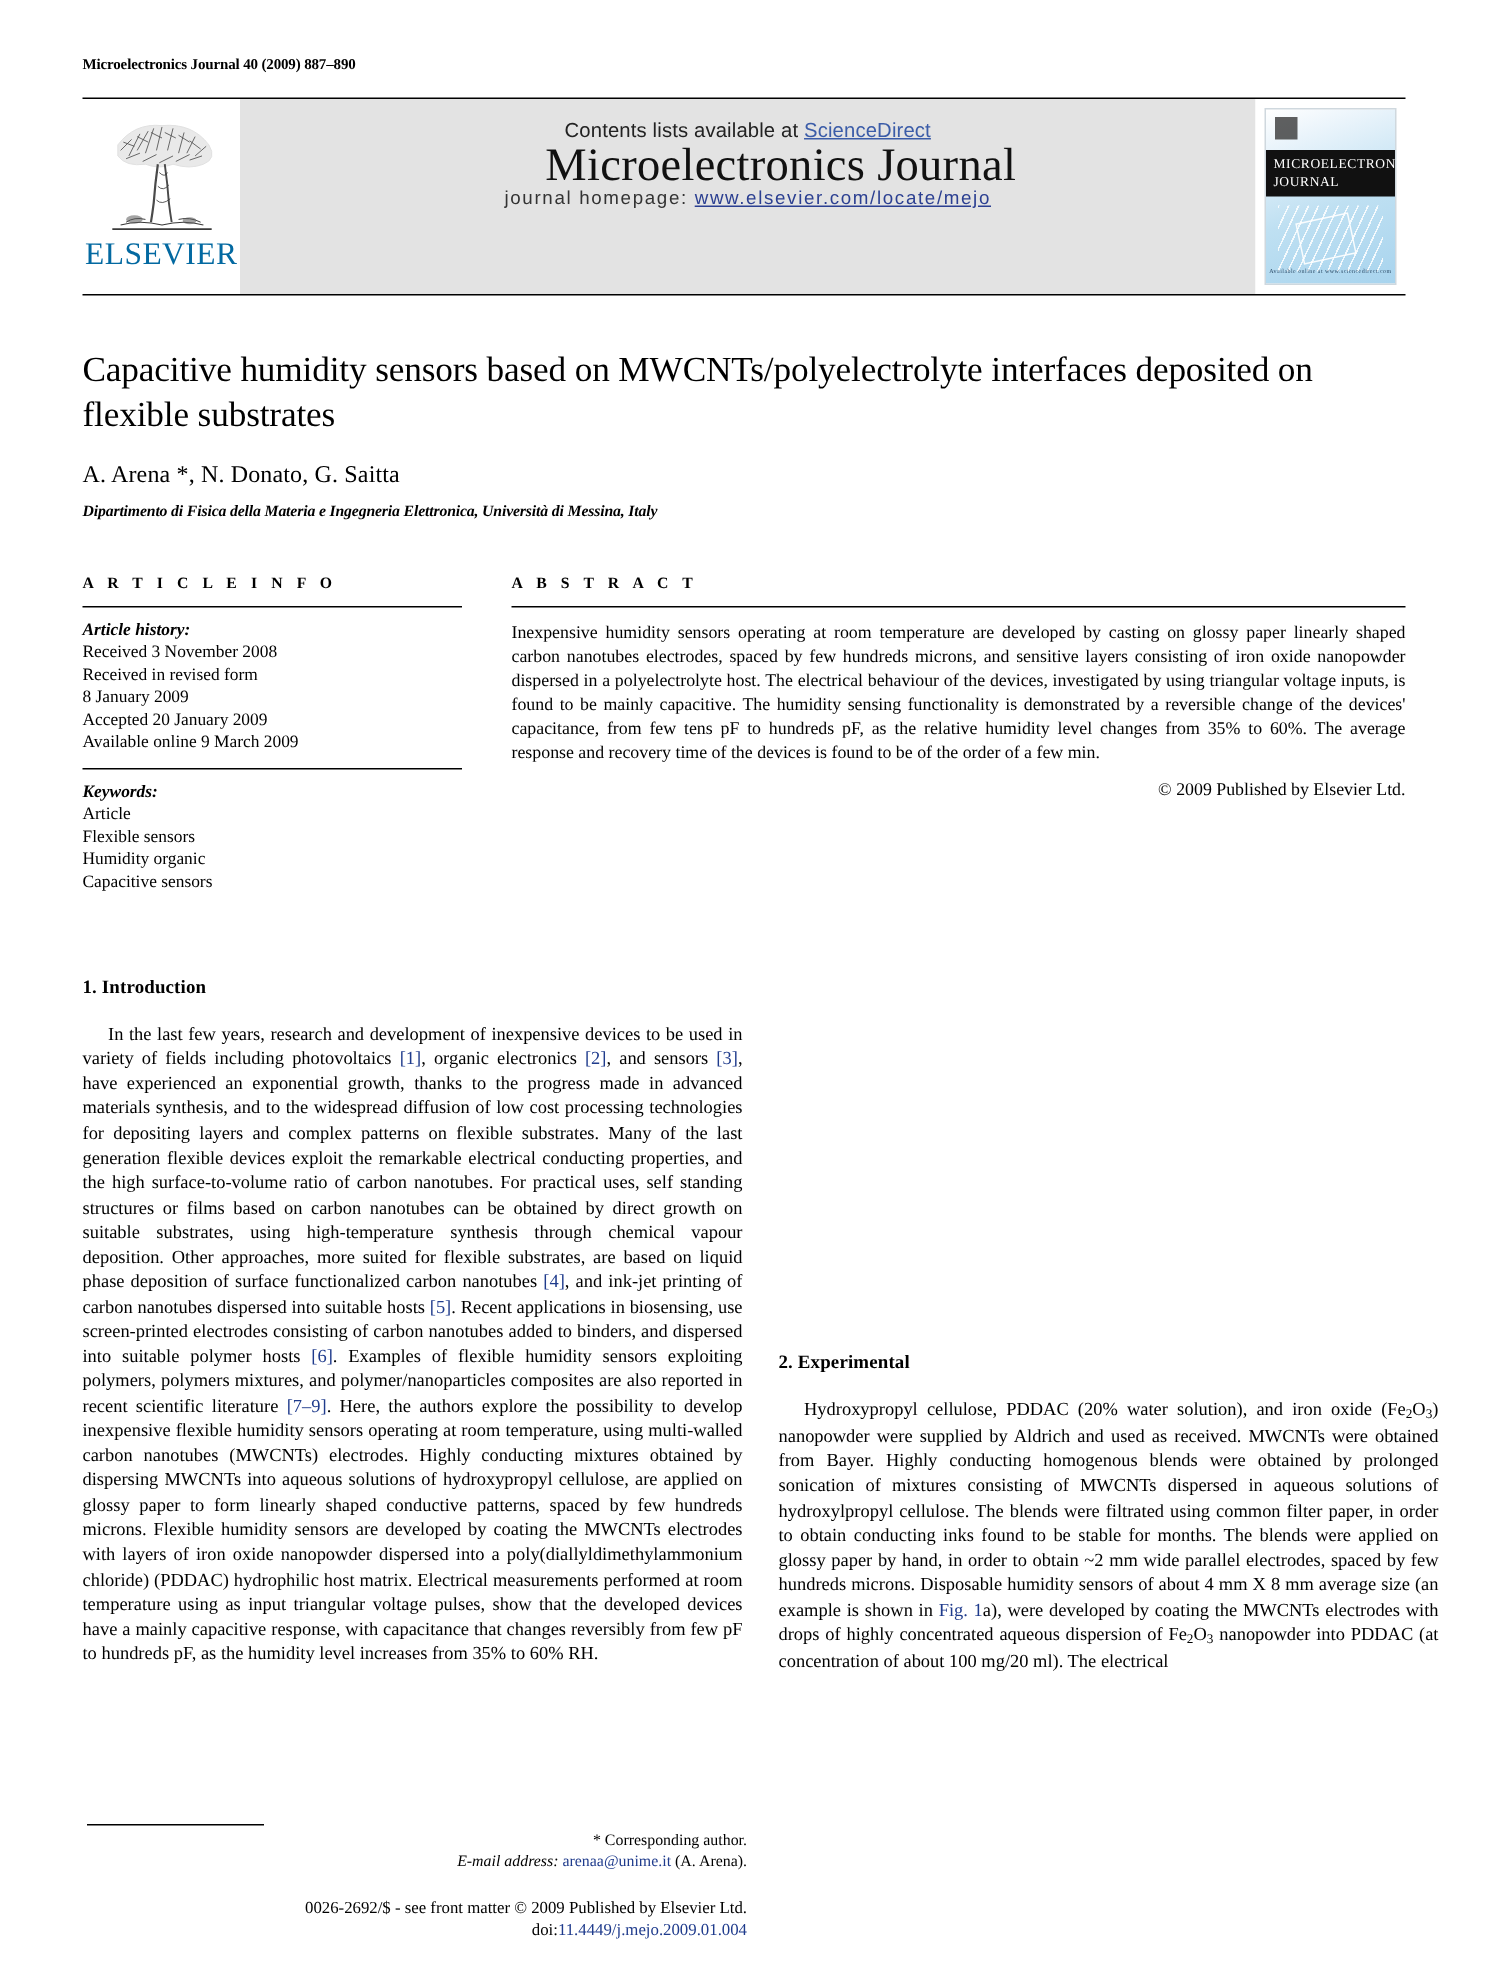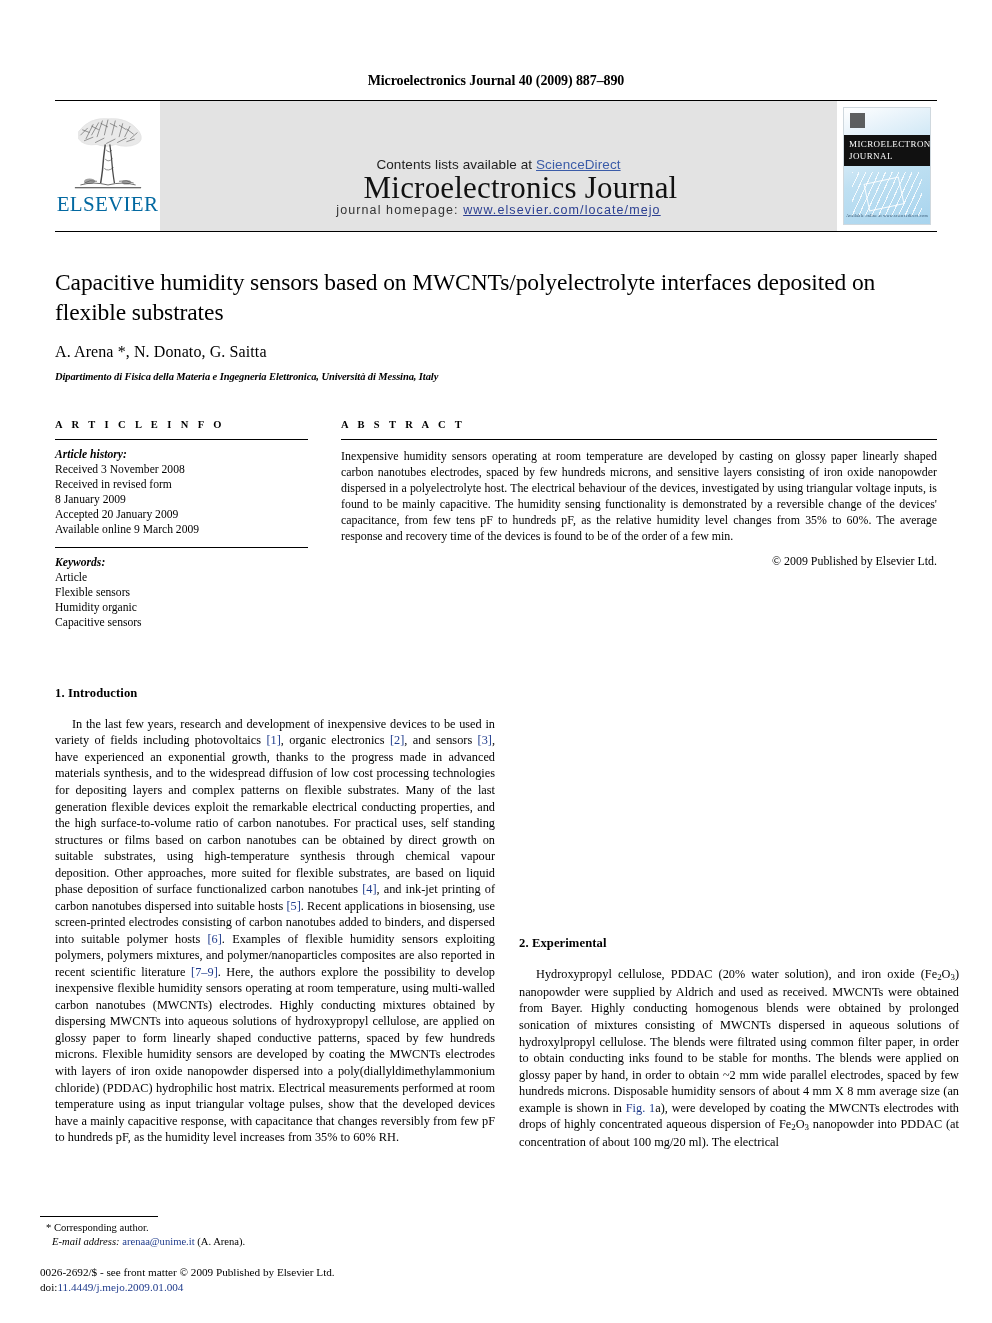--- a/index.html
+++ b/index.html
@@ -18,25 +18,25 @@
   .page {
     position: relative;
     width: 992px;
     height: 1323px;
     box-sizing: border-box;
     padding: 0 55px;
   }
 
   
   .running-head {
-    text-align: center;
-    font-size: 14px;
+    text-align: left;
+    font-size: 10px;
     font-weight: bold;
     letter-spacing: -0.1px;
-    padding-top: 73px;
+    padding-top: 38px;
     height: 16px;
   }
 
   
   .masthead {
     margin-top: 11px;
     border-top: 1.6px solid #000;
     height: 130px;
     display: flex;
     align-items: stretch;
@@ -63,21 +63,21 @@
     font-weight: normal;
     line-height: 1;
     margin-top: -2px;
   }
   .banner {
     flex: 1 1 auto;
     background: #e3e3e3;
     display: flex;
     flex-direction: column;
     align-items: center;
-    justify-content: flex-end;
+    justify-content: flex-start;
     padding: 13px 0 14px 0;
     box-sizing: border-box;
   }
   .banner-top {
     font-family: "Liberation Sans", sans-serif;
     font-size: 13.5px;
     color: #222;
     letter-spacing: 0.1px;
   }
   .banner-top .sd-link { color: #3b5ca8; }
@@ -243,23 +243,24 @@
     hyphens: manual;
   }
   a.ref, .ref {
     color: #1f3b8c;
     text-decoration: none;
   }
 
   
   .footnote {
     position: absolute;
-    left: 40px;
+    left: 58px;
     bottom: 28px;
     width: 440px;
+    text-align: right;
   }
   .footnote-rule {
     width: 118px;
     border-top: 1px solid #000;
     margin-bottom: 4px;
   }
   .fn-line {
     font-size: 10.6px;
     line-height: 1.30;
     padding-left: 12px;

